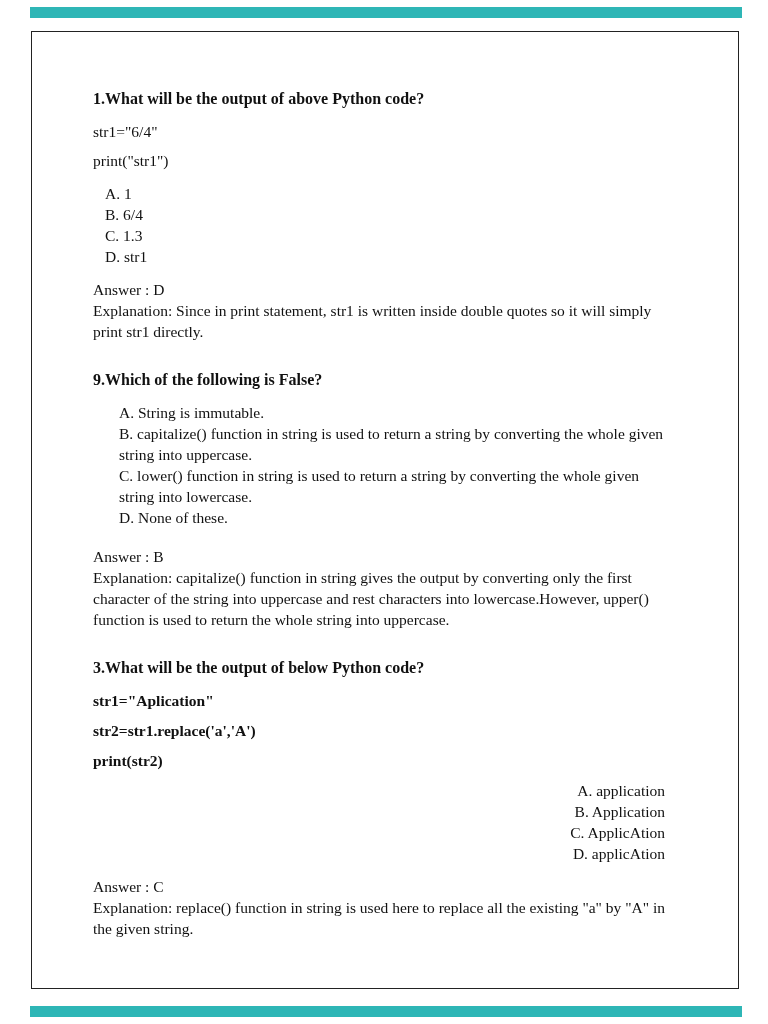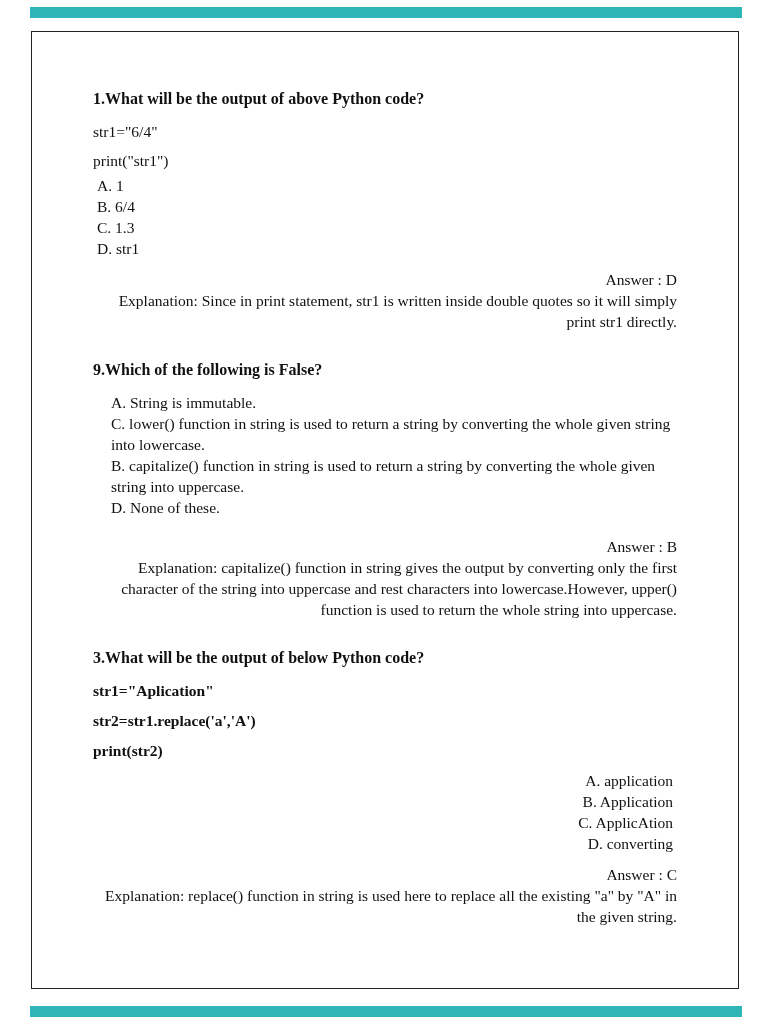--- a/index.html
+++ b/index.html
@@ -37,25 +37,25 @@
   }
   .q-heading {
     font-size: 16px;
     font-weight: bold;
     margin: 0 0 12px 0;
   }
   .question + .question .q-heading { margin-top: 27px; }
   .code-line { margin: 0; }
   .code-line.gap-top { margin-top: 8px; }
   .code-line.bold { font-weight: bold; margin-bottom: 9px; }
-  .options { margin: 4px; }
+  .options { margin: 12px; }
   .options.indented { padding-left: 14px; margin-top: 2px; }
   .options.after-code { margin-top: 7px; text-align: right; }
   .option { margin: 0; }
-  .answer-block { margin-top: 10px; text-align: right; }
+  .answer-block { margin-top: 10px; }
   .answer-block.wide-gap { margin-top: 18px; }
   .answer { margin: 0; }
   .explanation { margin: 0; max-width: 586px; }
 </style>
 </head>
 <body>
 
 <div class="accent-bar top"></div>
 
 <div class="page">
@@ -74,40 +74,40 @@
       <div class="answer-block">
         <p class="answer">Answer : D</p>
         <p class="explanation">Explanation: Since in print statement, str1 is written inside double quotes so it will simply print str1 directly.</p>
       </div>
     </section>
 
     <section class="question">
       <h2 class="q-heading">9.Which of the following is False?</h2>
       <div class="options indented">
         <p class="option">A. String is immutable.</p>
+        <p class="option">B. capitalize() function in string is used to return a string by converting the whole given string into uppercase.</p>
         <p class="option">C. lower() function in string is used to return a string by converting the whole given string into lowercase.</p>
-        <p class="option">B. capitalize() function in string is used to return a string by converting the whole given string into uppercase.</p>
         <p class="option">D. None of these.</p>
       </div>
       <div class="answer-block wide-gap">
         <p class="answer">Answer : B</p>
         <p class="explanation">Explanation: capitalize() function in string gives the output by converting only the first character of the string into uppercase and rest characters into lowercase.However, upper() function is used to return the whole string into uppercase.</p>
       </div>
     </section>
 
     <section class="question">
       <h2 class="q-heading">3.What will be the output of below Python code?</h2>
       <p class="code-line bold">str1="Aplication"</p>
       <p class="code-line bold">str2=str1.replace('a','A')</p>
       <p class="code-line bold">print(str2)</p>
       <div class="options after-code">
         <p class="option">A. application</p>
         <p class="option">B. Application</p>
         <p class="option">C. ApplicAtion</p>
-        <p class="option">D. converting</p>
+        <p class="option">D. applicAtion</p>
       </div>
       <div class="answer-block">
         <p class="answer">Answer : C</p>
         <p class="explanation">Explanation: replace() function in string is used here to replace all the existing "a" by "A" in the given string.</p>
       </div>
     </section>
 
   </div>
 </div>
 

